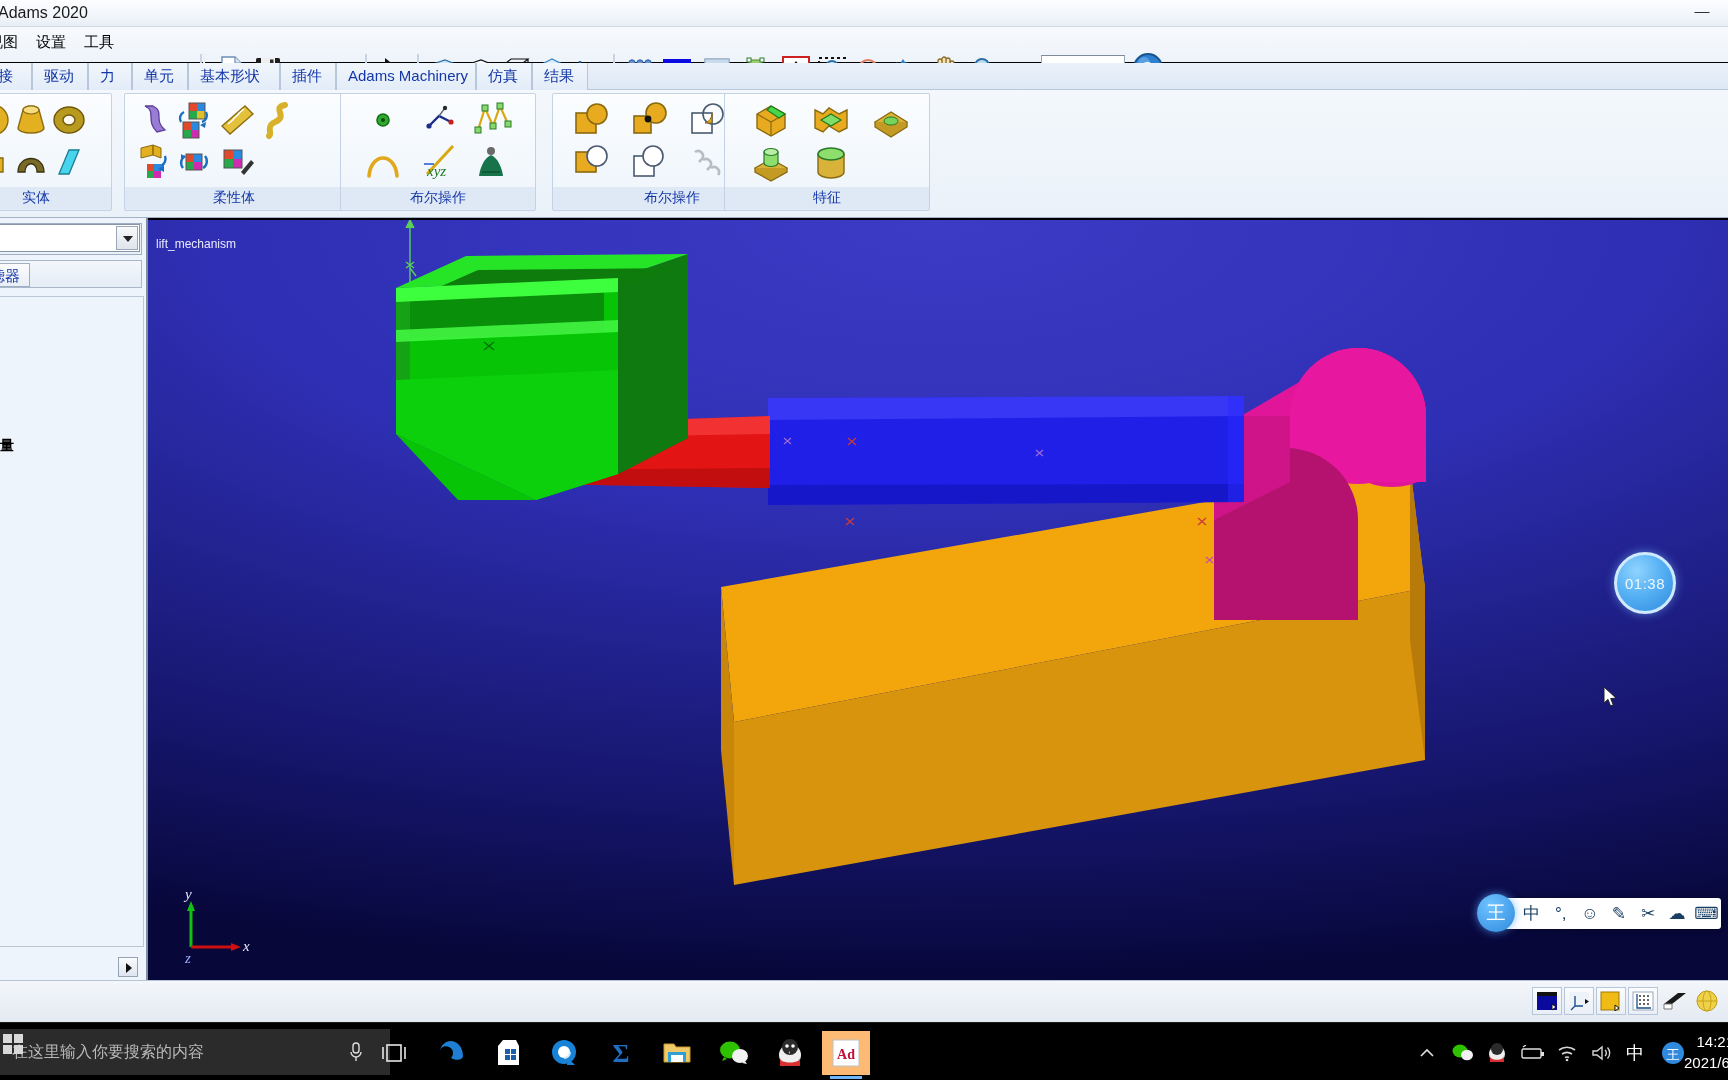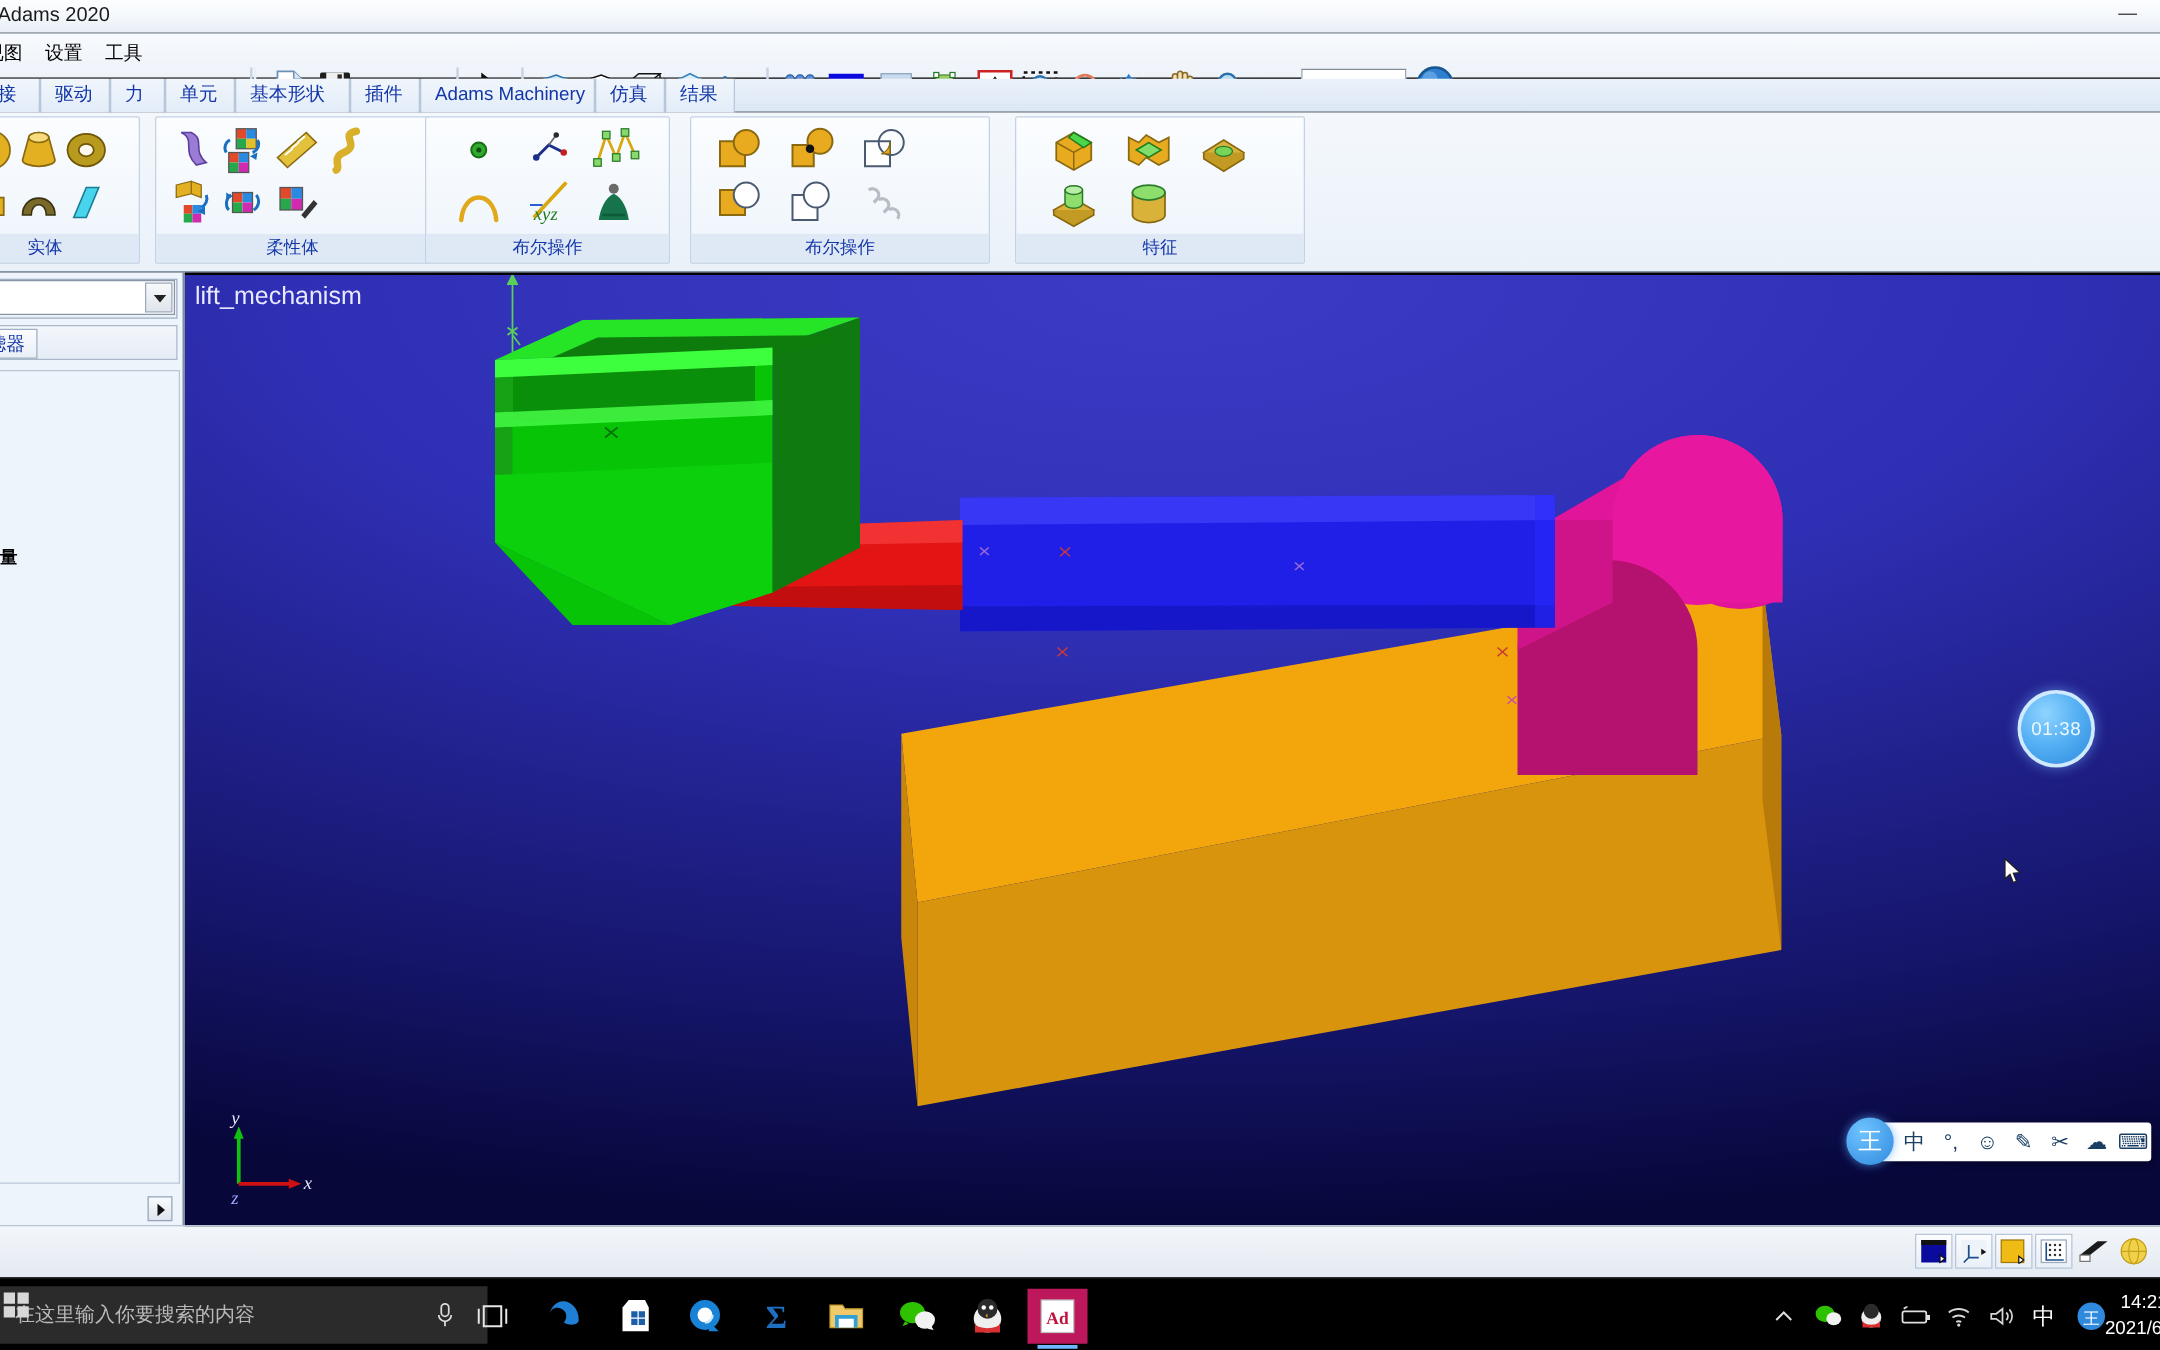--- a/index.html
+++ b/index.html
@@ -127,21 +127,21 @@
     content:""; position:absolute; left:7px; top:5px;
     border-top: 5px solid transparent; border-bottom: 5px solid transparent; border-left: 6px solid #111;
   }
 
   
   .viewport {
     position: absolute; left: 148px; top: 220px; width: 1580px; height: 760px;
     background: radial-gradient(ellipse 120% 100% at 50% 0%, #3b3bc6 0%, #2f2fb5 38%, #15156b 78%, #07073a 100%);
     overflow: hidden;
   }
-  .vp-label { position: absolute; left: 8px; top: 6px; font-size: 20px; color: #e9e9ff; }
+  .vp-label { position: absolute; left: 8px; top: 17px; font-size: 12px; color: #e9e9ff; }
 
   .axis-triad { position: absolute; left: 25px; bottom: 15px; width: 90px; height: 80px; }
 
   .rec-badge {
     position: absolute; left: 1466px; top: 332px; width: 62px; height: 62px;
     border-radius: 50%;
     background: radial-gradient(circle at 35% 28%, #8fd4ff 0%, #54aff3 48%, #2f8ade 100%);
     border: 3px solid #cfe9ff;
     box-shadow: 0 0 10px rgba(120,190,255,.55);
     display:flex; align-items:center; justify-content:center;
@@ -179,21 +179,21 @@
     background: #000; border-top: 1px solid #1b1b1b;
   }
   .startbtn { position: absolute; left: 2px; top: 10px; width: 38px; height: 38px; }
   .searchbox {
     position: absolute; left: 0px; top: 6px; width: 390px; height: 46px;
     background: #2b2b2b; display: flex; align-items: center;
   }
   .searchbox .ph { position: absolute; left: 12px; font-size: 16px; color: #b9b9b9; white-space: nowrap; }
   .searchbox .mic { position: absolute; right: 26px; top: 12px; }
   .tb-app { position: absolute; top: 8px; width: 48px; height: 44px; display: flex; align-items: center; justify-content: center; }
-  .tb-app.active { background: #be185d; }
+  .tb-app.active { background: #fdba74; }
   .tb-app .under { position: absolute; bottom: -4px; left: 8px; width: 32px; height: 3px; background: #6fb7ff; }
   .tray { position: absolute; right: 0; top: 0; height: 58px; }
   .tray-ico { position: absolute; top: 18px; width: 26px; height: 24px; display:flex; align-items:center; justify-content:center; color:#e6e6e6; font-size:16px; }
   .clock { position: absolute; right: -6px; top: 8px; text-align: right; color: #fff; font-size: 15px; line-height: 21px; white-space: nowrap; }
 
   
   .cursor { position: absolute; left: 1455px; top: 466px; width: 16px; height: 22px; }
 </style>
 </head>
 <body>
@@ -627,21 +627,21 @@
               <path d="M8 10 a5 5 0 0 1 7 7 l-3 3"></path>
               <path d="M16 18 a5 5 0 0 1 7 7 l-3 3"></path>
               <path d="M24 26 a5 5 0 0 1 7 7"></path>
             </g>
           </svg>
         </div>
       </div>
       <div class="glabel">布尔操作</div>
     </div>
 
-    <div class="group" style="left:812px;width:232px">
+    <div class="group" style="left:724px;width:206px">
       <div class="gicons">
         <div class="gi" style="left:18px;top:0">
           <svg width="44" height="40" viewBox="0 0 44 40">
             <path d="M8 14 L22 6 L36 14 L36 28 L22 36 L8 28 z" fill="#e8ab1f" stroke="#8a6a10" stroke-width="1.4"></path>
             <path d="M8 14 L22 22 L36 14 M22 22 L22 36" fill="none" stroke="#8a6a10" stroke-width="1.2"></path>
             <path d="M22 6 L36 14 L30 18 L18 10 z" fill="#4ad64a" stroke="#1e7a1e" stroke-width="1.2"></path>
           </svg>
         </div>
         <div class="gi" style="left:78px;top:0">
           <svg width="44" height="40" viewBox="0 0 44 40">

